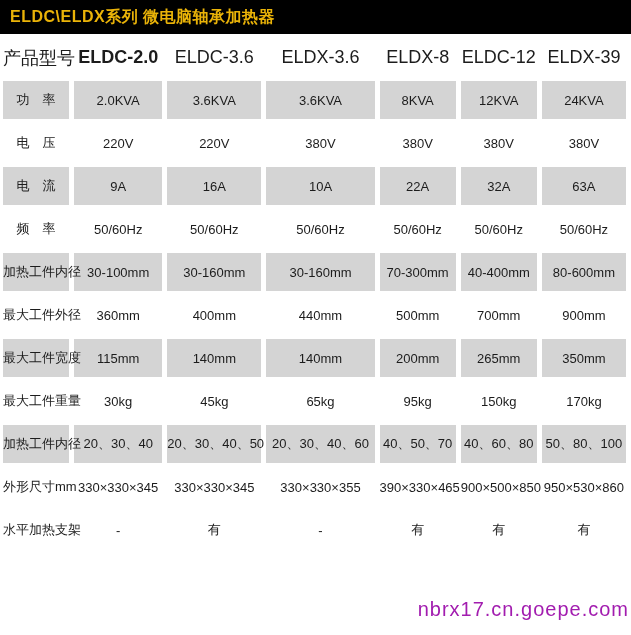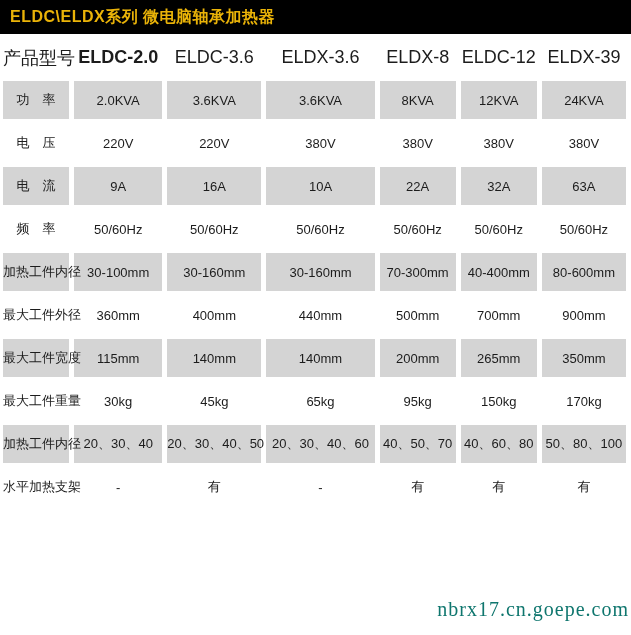--- a/index.html
+++ b/index.html
@@ -48,23 +48,23 @@
     background: #ffffff;
     font-size: 18px;
   }
   thead th.model-first { font-weight: 700; }
   tbody td { height: 38px; background: #ffffff; }
   tbody tr.gray td { background: #d4d4d4; margin-top: 8px; }
   .watermark {
     position: absolute;
     top: 598px;
     right: 2px;
-    font-family: Liberation Serif, serif;
+    font-family: Liberation Sans, sans-serif;
     font-size: 20px;
-    color: #0f766e;
+    color: #a21caf;
     letter-spacing: 1px;
     pointer-events: none;
   }
 </style>
 </head>
 <body>
 
 <div class="title-bar">
   <span>ELDC\ELDX系列 微电脑轴承加热器</span>
 </div>
@@ -166,20 +166,29 @@
       <tr class="gray">
         <td>加热工件内径</td>
         <td>20、30、40</td>
         <td>20、30、40、50</td>
         <td>20、30、40、60</td>
         <td>40、50、70</td>
         <td>40、60、80</td>
         <td>50、80、100</td>
       </tr>
       <tr>
+        <td>外形尺寸mm</td>
+        <td>330×330×345</td>
+        <td>330×330×345</td>
+        <td>330×330×355</td>
+        <td>390×330×465</td>
+        <td>900×500×850</td>
+        <td>950×530×860</td>
+      </tr>
+      <tr>
         <td>水平加热支架</td>
         <td>-</td>
         <td>有</td>
         <td>-</td>
         <td>有</td>
         <td>有</td>
         <td>有</td>
       </tr>
     </tbody>
 </table>

